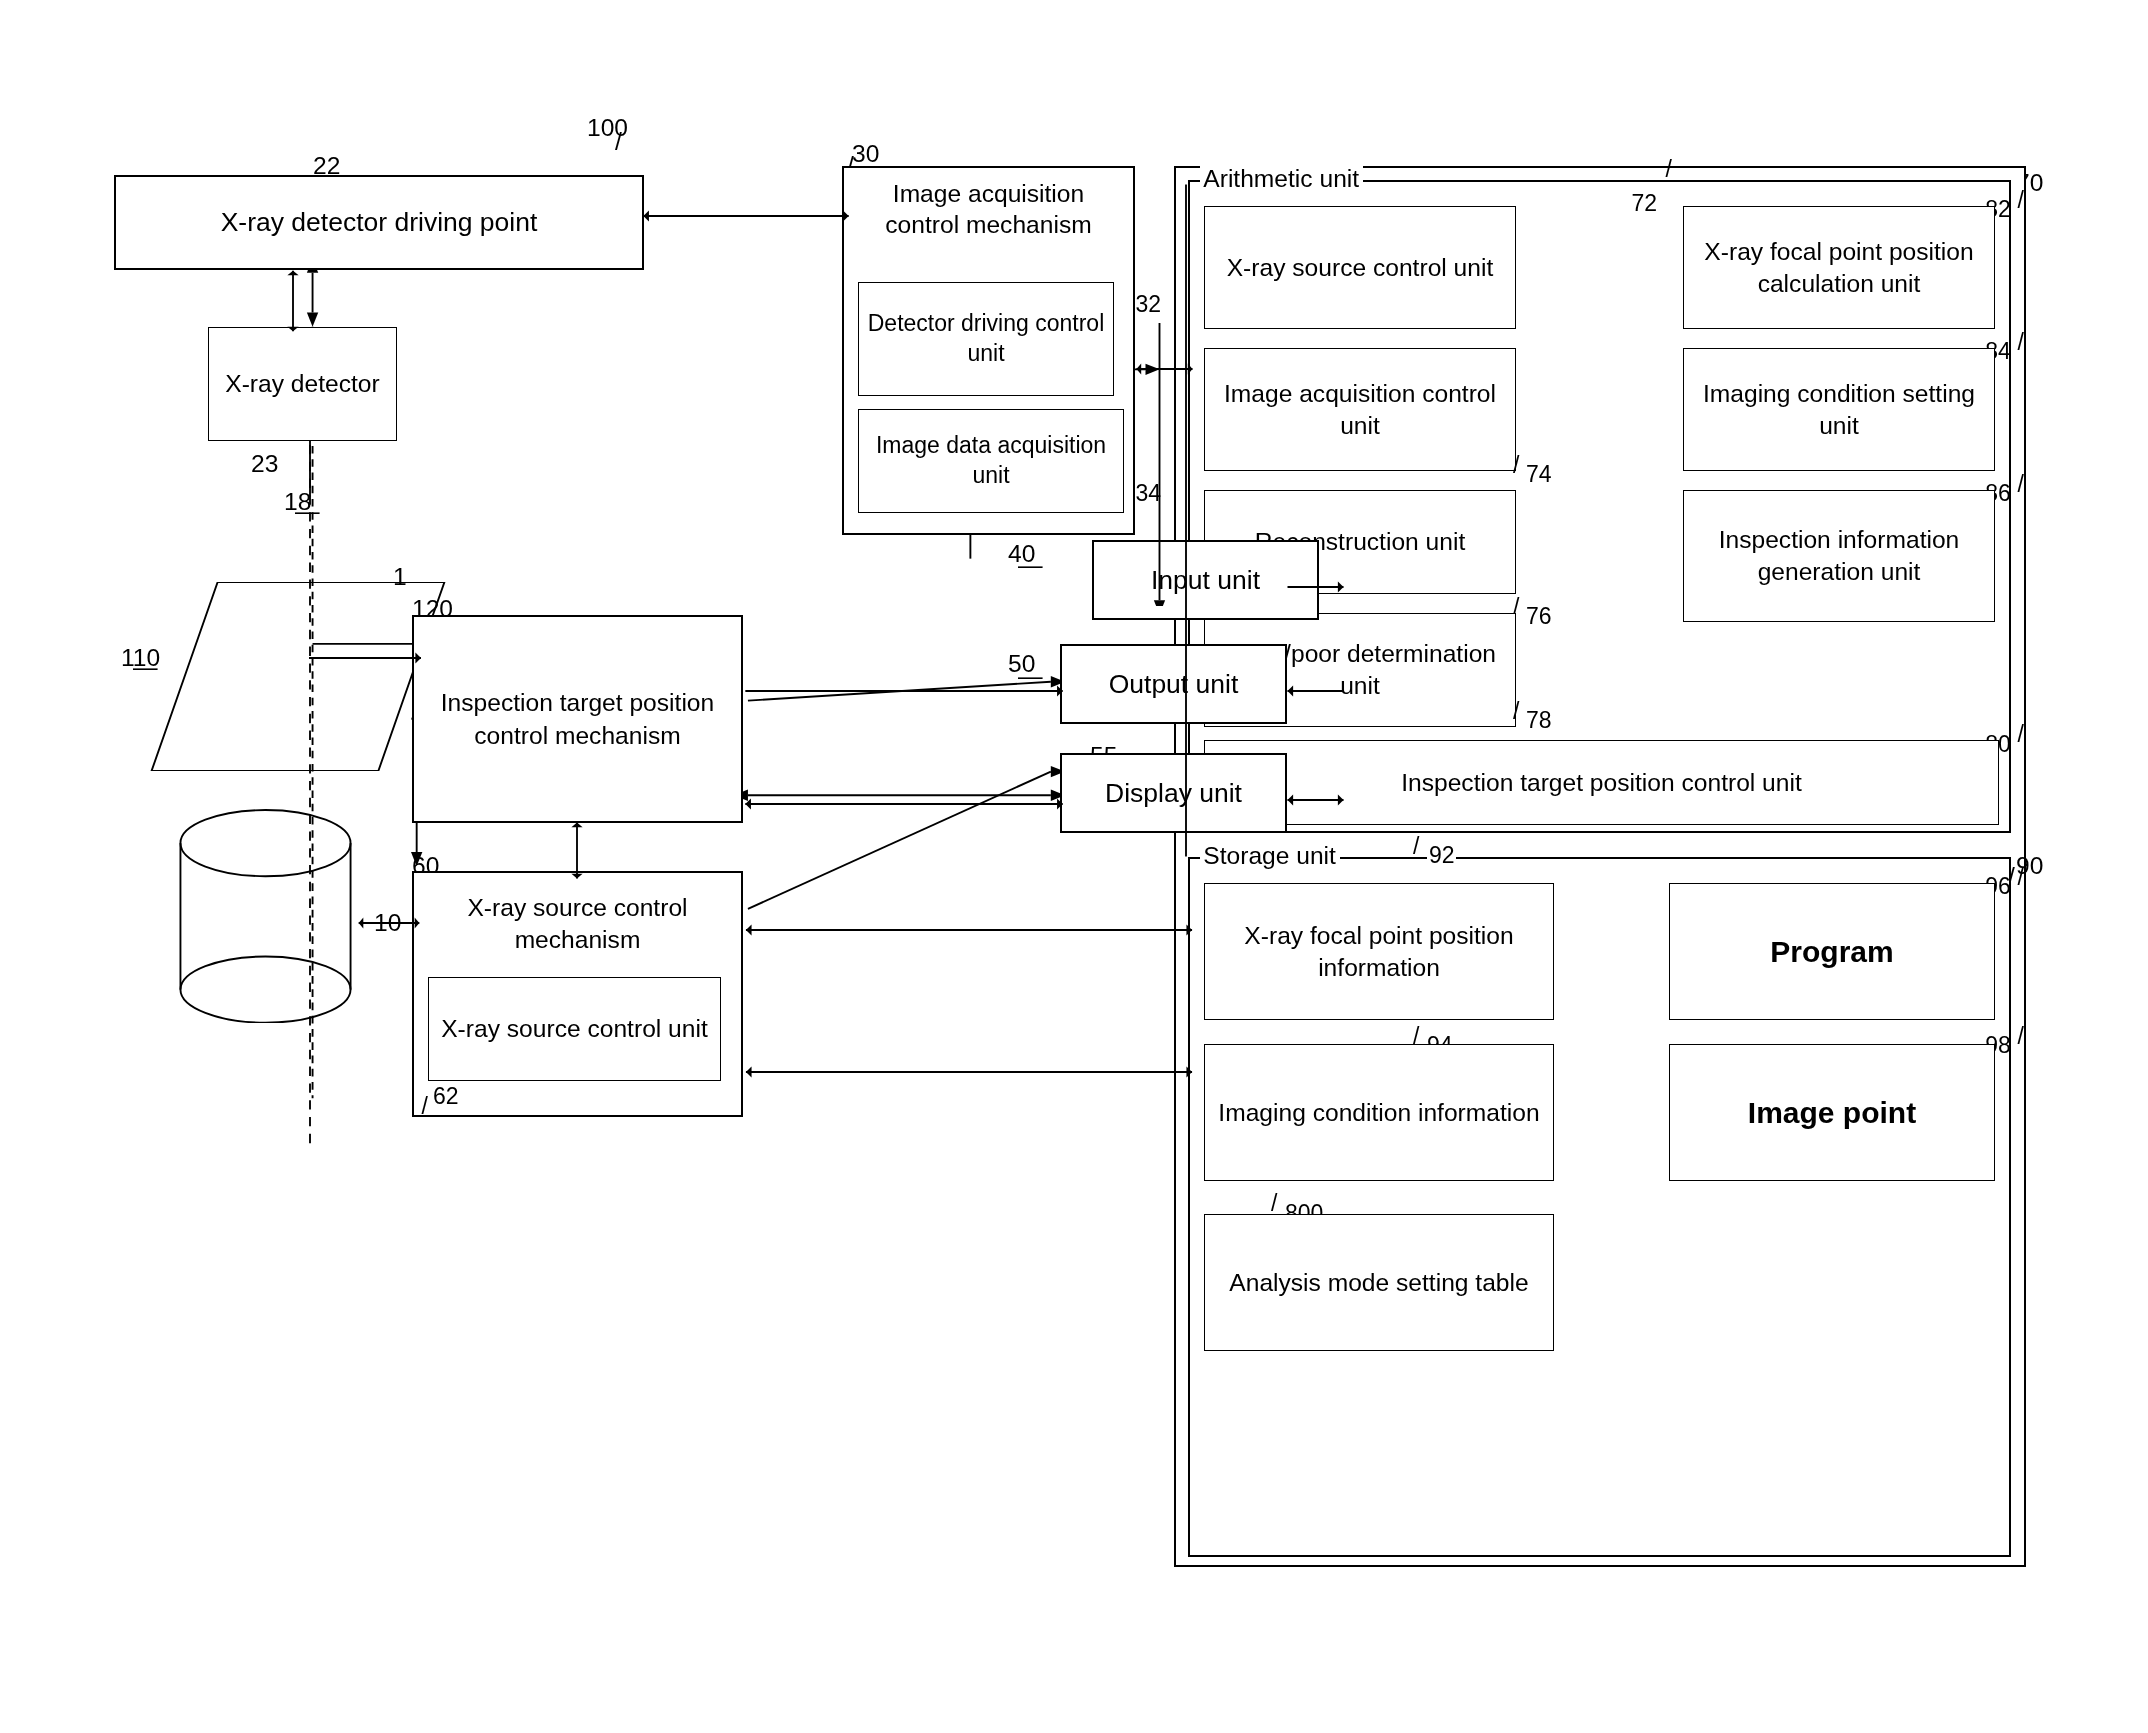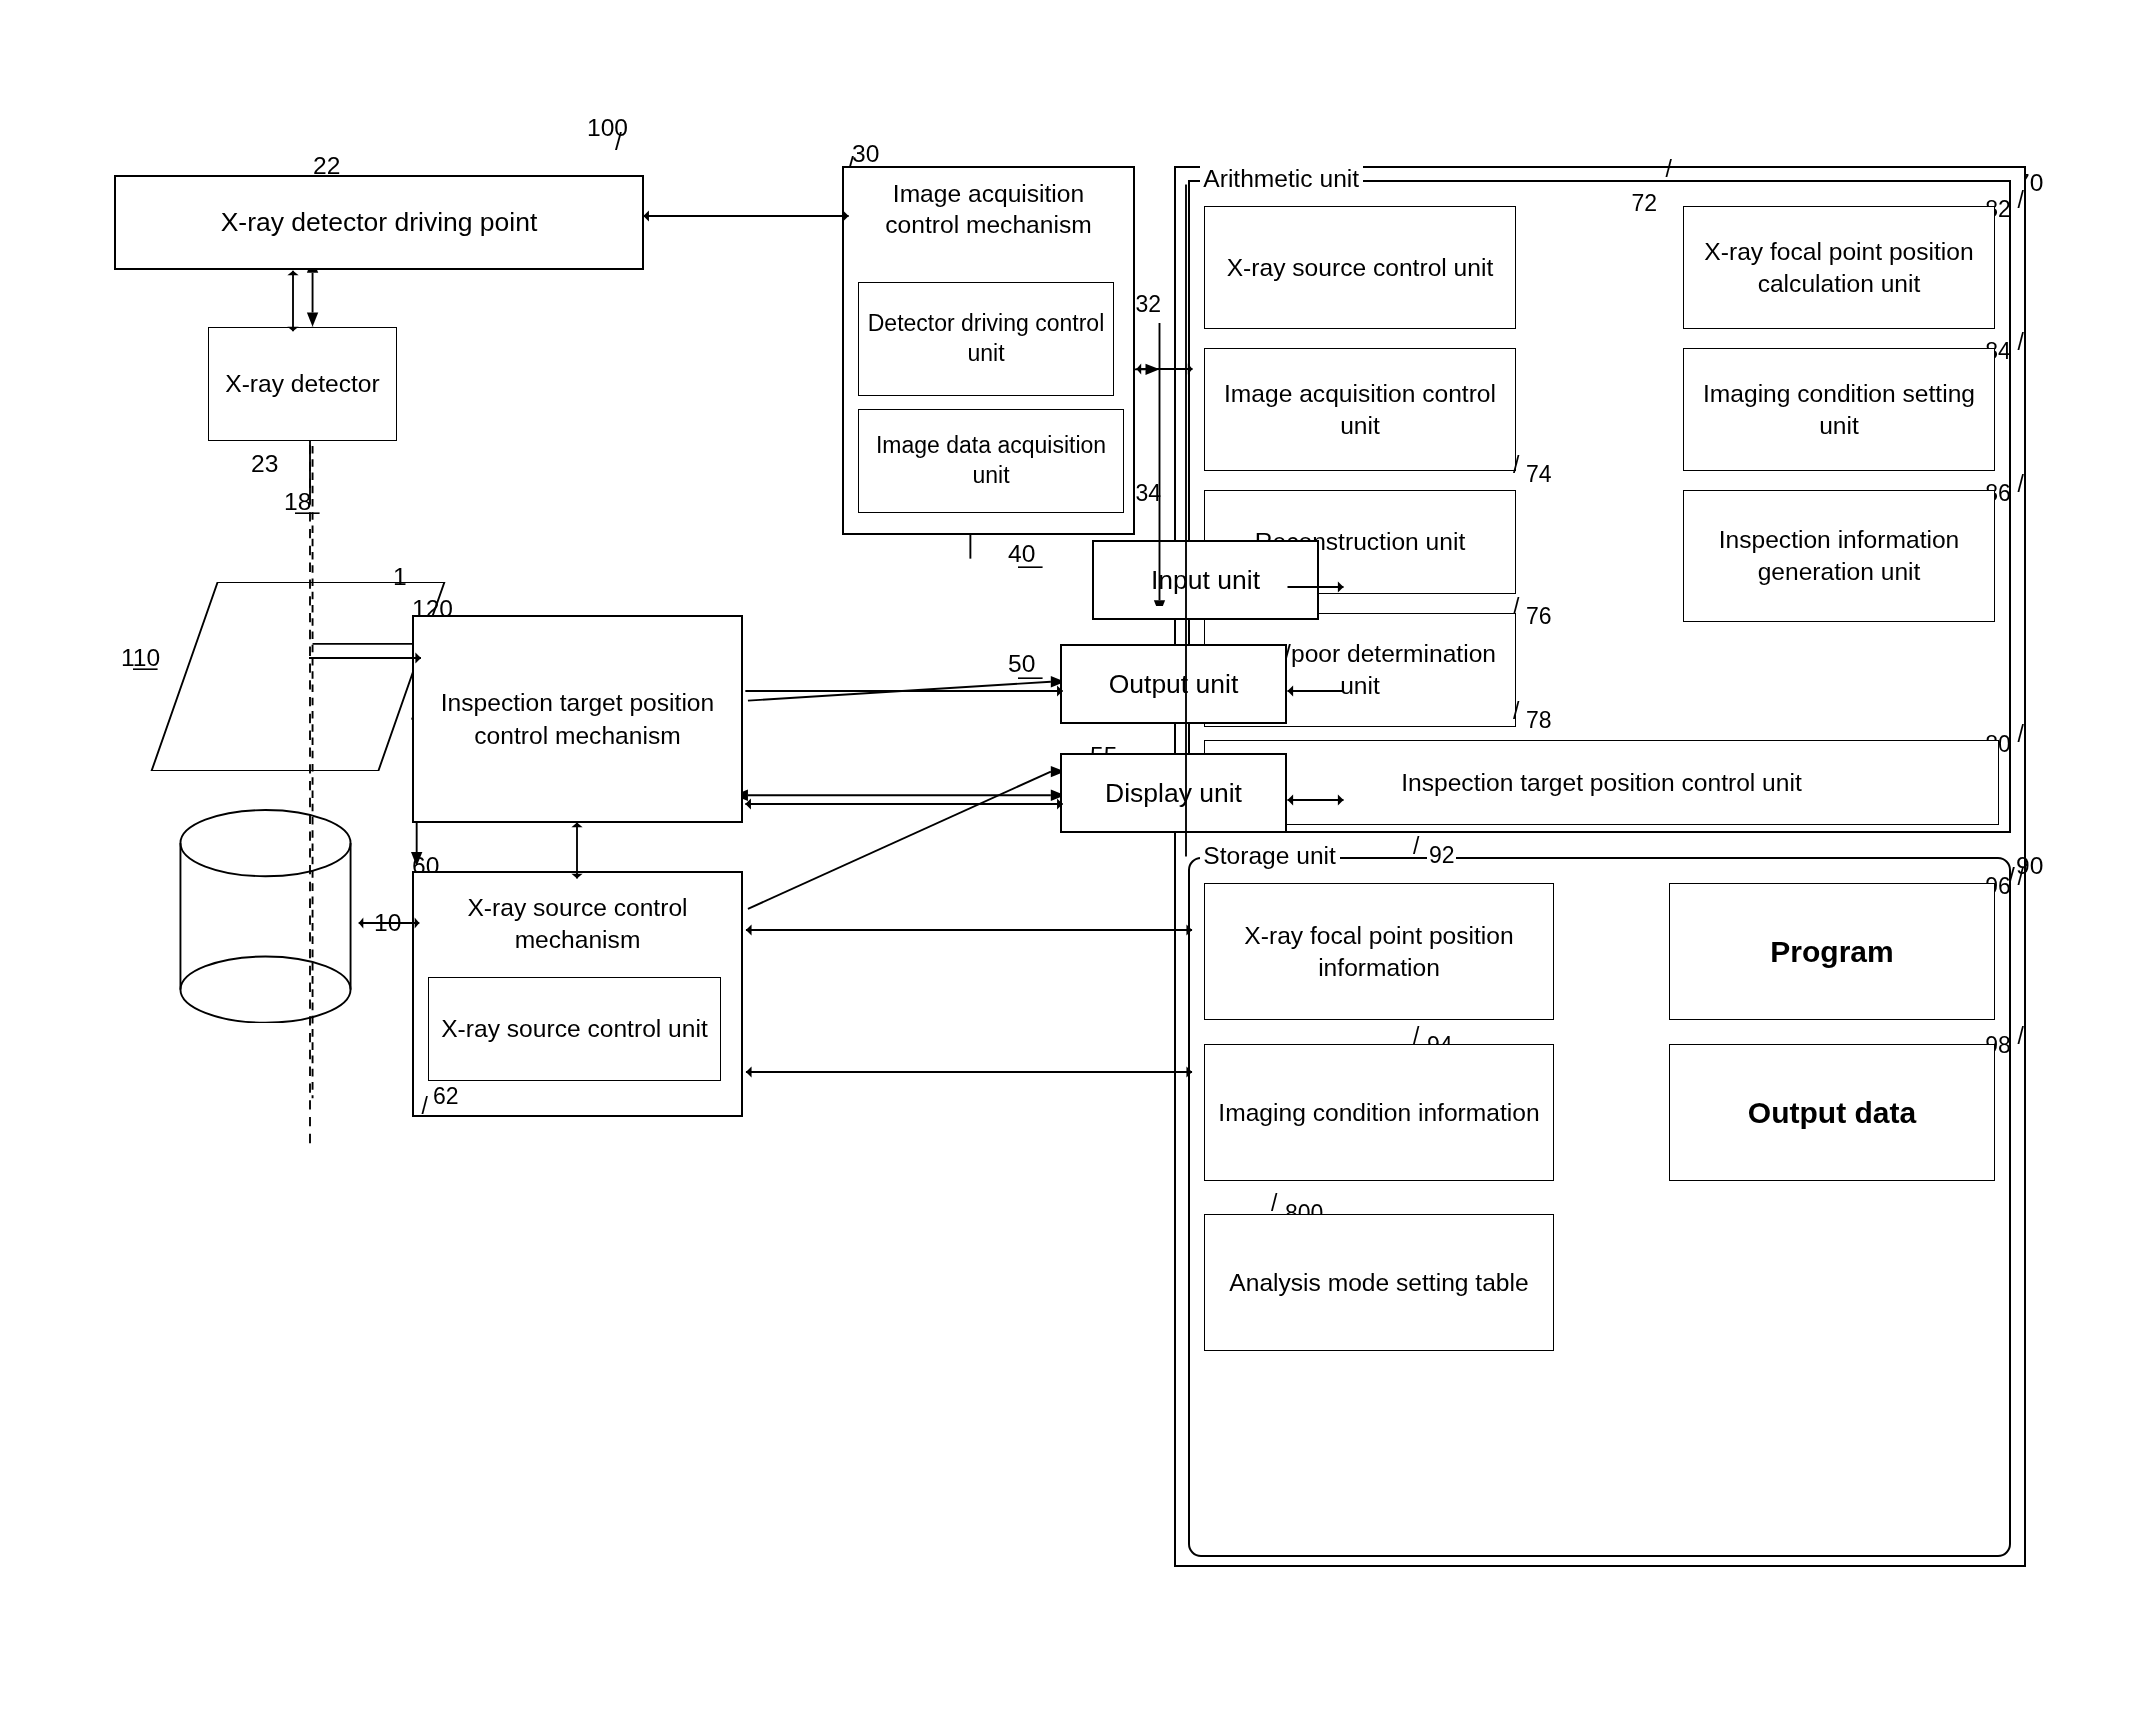--- a/index.html
+++ b/index.html
@@ -218,21 +218,21 @@
     <div style="position:absolute; right:-15px; top:539px; font-size:23px;">/</div>
 
     <div class="box" style="position:absolute; left:14px; top:558px; width:795px; height:85px; font-size:24.6px;">
       <span>Inspection target position control unit</span>
     </div>
   </div>
 
   <div class="label" style="left:1959px; top:795px;">90</div>
   <div style="position:absolute; left:1951px; top:806px; font-size:24.6px;">/</div>
 
-  <div class="outer-box" style="left:1131px; top:800px; width:823px; height:700px;border-radius:13px;">
+  <div class="outer-box" style="left:1131px; top:800px; width:823px; height:700px;">
     <div class="outer-box-label" style="left:9.5px; top:-17px;">Storage unit</div>
 
     <div style="position:absolute; left:237px; top:-17px; font-size:23px; background:#fff; padding:0 1.9px;">92</div>
     <div style="position:absolute; left:223px; top:-26.5px; font-size:23px;">/</div>
 
     <div class="box" style="position:absolute; left:14px; top:24px; width:350px; height:137px; font-size:24.6px;">
       <span>X-ray focal point position information</span>
     </div>
 
     <div style="position:absolute; right:-1.9px; top:14px; font-size:23px;">96</div>
@@ -246,21 +246,21 @@
     <div style="position:absolute; left:223px; top:164px; font-size:23px;">/</div>
 
     <div class="box" style="position:absolute; left:14px; top:185px; width:350px; height:137px; font-size:24.6px;">
       <span>Imaging condition information</span>
     </div>
 
     <div style="position:absolute; right:-1.9px; top:173px; font-size:23px;">98</div>
     <div style="position:absolute; right:-15px; top:164px; font-size:23px;">/</div>
 
     <div class="box" style="position:absolute; right:14px; top:185px; width:326px; height:137px; font-size:30px; font-weight:bold;">
-      <span>Output data</span>
+      <span>Image point</span>
     </div>
 
     <div style="position:absolute; left:95px; top:341px; font-size:23px;">800</div>
     <div style="position:absolute; left:81px; top:331px; font-size:23px;">/</div>
 
     <div class="box" style="position:absolute; left:14px; top:355px; width:350px; height:137px; font-size:24.6px;">
       <span>Analysis mode setting table</span>
     </div>
   </div>
 

